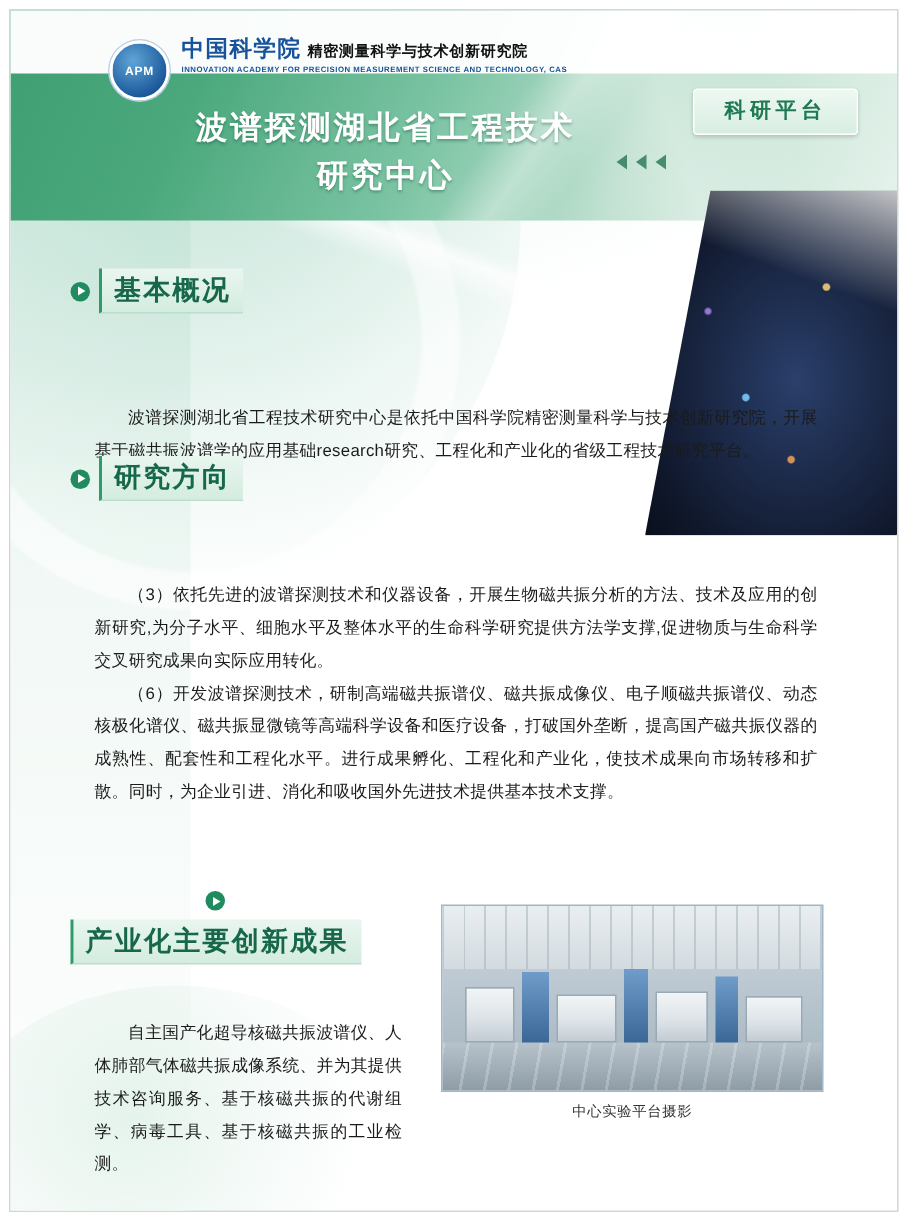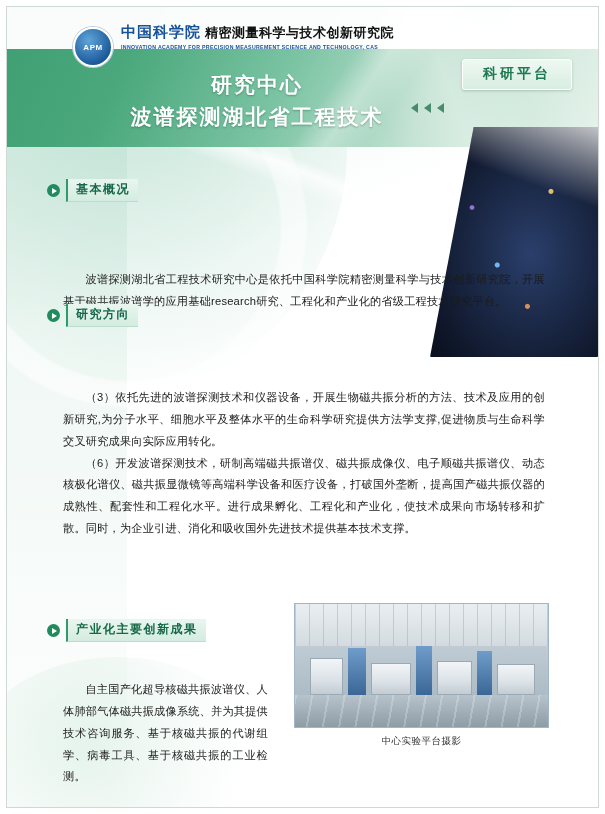--- a/index.html
+++ b/index.html
@@ -115,21 +115,21 @@
   }
   .org-cn .cas {
     font-family: "DejaVu Serif", serif;
     font-size: 15px;
     font-weight: bold;
     color: #17529b;
     letter-spacing: 1px;
   }
   .org-cn .inst {
     font-family: "DejaVu Serif", serif;
-    font-size: 13px;
+    font-size: 10px;
     font-weight: bold;
     color: #111111;
     letter-spacing: .5px;
   }
   .org-en {
     margin-top: 2px;
     font-size: 5.2px;
     color: #17529b;
     letter-spacing: .35px;
     font-weight: bold;
@@ -236,21 +236,21 @@
     content: "";
     position: absolute;
     left: 4.5px; top: 3.5px;
     width: 0; height: 0;
     border-top: 3px solid transparent;
     border-bottom: 3px solid transparent;
     border-left: 5px solid #ffffff;
   }
   .sec-label {
     font-family: Liberation Mono, monospace;
-    font-size: 12px;
+    font-size: 18px;
     font-weight: bold;
     color: #17684a;
     letter-spacing: 1.5px;
     padding: 2px 8px 3px;
     background: linear-gradient(180deg, #e9f6ef 0%, #d4ece0 100%);
     border-left: 2px solid #2f9a6c;
     border-bottom: 1px solid #bcdccd;
     white-space: nowrap;
   }
 
@@ -349,22 +349,22 @@
     <div class="logo-badge">APM</div>
     <div class="org-block">
       <div class="org-cn">
         <span class="cas">中国科学院</span>
         <span class="inst">精密测量科学与技术创新研究院</span>
       </div>
       <div class="org-en">INNOVATION ACADEMY FOR PRECISION MEASUREMENT SCIENCE AND TECHNOLOGY, CAS</div>
     </div>
 
     <div class="main-title">
+      <div>波谱探测湖北省工程技术</div>
       <div>研究中心</div>
-      <div>波谱探测湖北省工程技术</div>
     </div>
 
     <div class="arrows">
       <i></i>
       <i></i>
       <i></i>
     </div>
 
     <div class="platform-tag">科研平台</div>
 
@@ -384,21 +384,21 @@
 
     <div class="section-head" style="left:40px; top:297px;">
       <span class="sec-arrow"></span>
       <span class="sec-label">研究方向</span>
     </div>
     <div class="para" style="left:56px; top:340px; width:482px;">
       <p class="indent">（3）依托先进的波谱探测技术和仪器设备，开展生物磁共振分析的方法、技术及应用的创新研究,为分子水平、细胞水平及整体水平的生命科学研究提供方法学支撑,促进物质与生命科学交叉研究成果向实际应用转化。</p>
       <p class="indent">（6）开发波谱探测技术，研制高端磁共振谱仪、磁共振成像仪、电子顺磁共振谱仪、动态核极化谱仪、磁共振显微镜等高端科学设备和医疗设备，打破国外垄断，提高国产磁共振仪器的成熟性、配套性和工程化水平。进行成果孵化、工程化和产业化，使技术成果向市场转移和扩散。同时，为企业引进、消化和吸收国外先进技术提供基本技术支撑。</p>
     </div>
 
-    <div class="section-head" style="left:40px; top:612px;">
+    <div class="section-head" style="left:40px; top:587px;flex-direction:column;">
       <span class="sec-arrow"></span>
       <span class="sec-label">产业化主要创新成果</span>
     </div>
     <div class="para" style="left:56px; top:632px; width:205px;">
       <p class="indent">自主国产化超导核磁共振波谱仪、人体肺部气体磁共振成像系统、并为其提供技术咨询服务、基于核磁共振的代谢组学、病毒工具、基于核磁共振的工业检测。</p>
     </div>
 
     <div class="photo-wrap">
       <div class="photo">
         <div class="lab-ceiling"></div>

